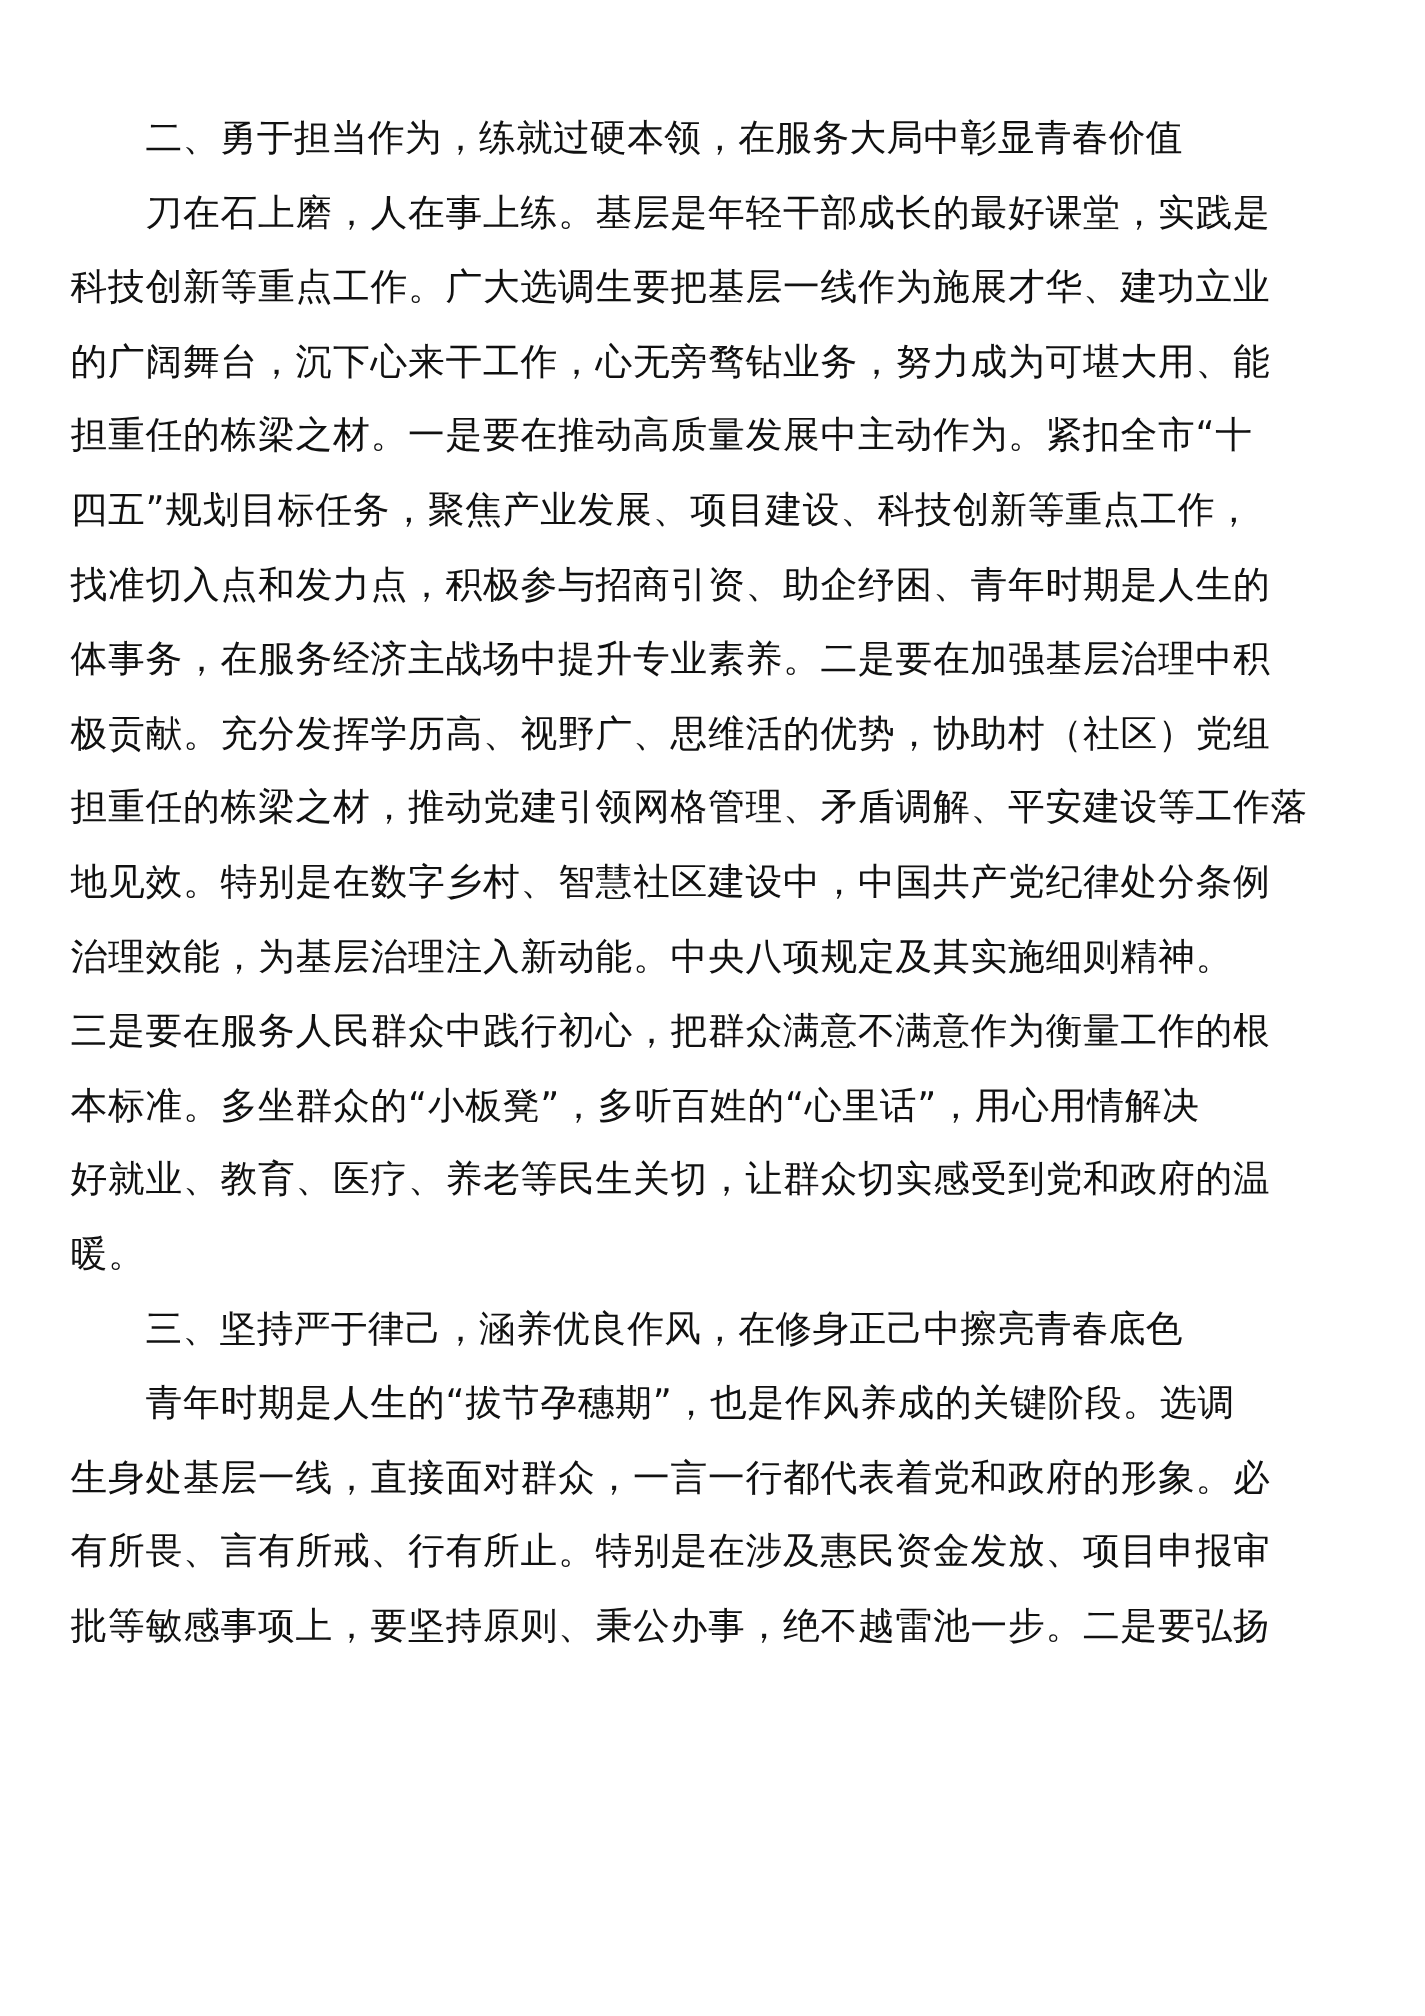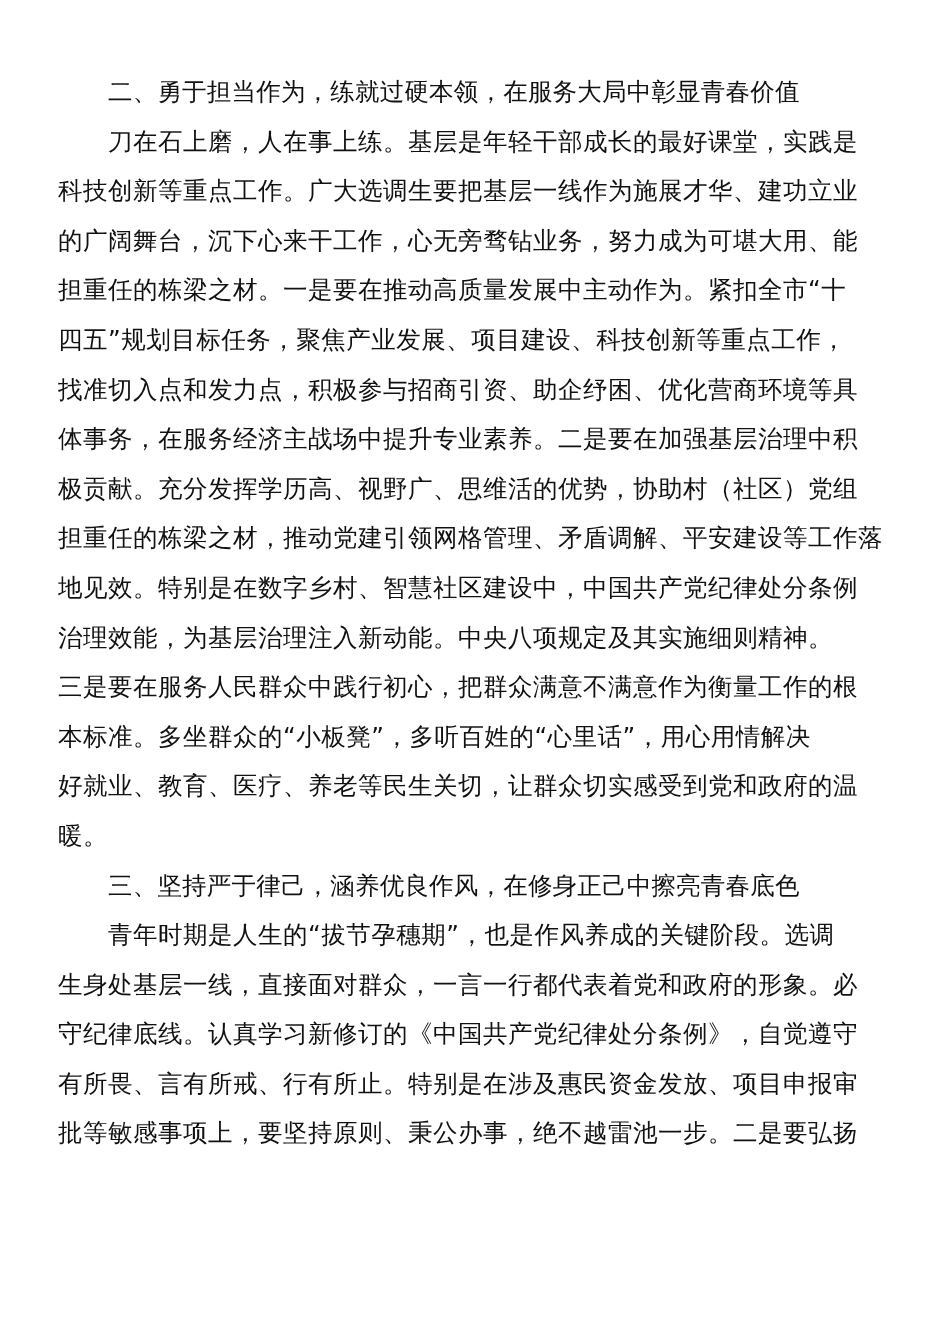--- a/index.html
+++ b/index.html
@@ -10,21 +10,21 @@
     body {
       width: 950px;
       height: 1344px;
       overflow: hidden;
       position: relative;
       font-family: "DejaVu Sans", "Liberation Sans", sans-serif;
       color: #111111;
     }
     .page {
       position: absolute;
-      left: 58px;
+      left: 47px;
       top: 67px;
       width: 820px;
     }
     .line {
       display: block;
       height: 49.6px;
       line-height: 49.6px;
       font-size: 24.5px;
       white-space: nowrap;
       letter-spacing: 0.5px;
@@ -44,39 +44,38 @@
   <div class="section">
     <div class="heading">
       <span class="line indent">二、勇于担当作为，练就过硬本领，在服务大局中彰显青春价值</span>
     </div>
     <div class="paragraph">
       <span class="line indent">刀在石上磨，人在事上练。基层是年轻干部成长的最好课堂，实践是</span>
       <span class="line">科技创新等重点工作。广大选调生要把基层一线作为施展才华、建功立业</span>
       <span class="line">的广阔舞台，沉下心来干工作，心无旁骛钻业务，努力成为可堪大用、能</span>
       <span class="line">担重任的栋梁之材。一是要在推动高质量发展中主动作为。紧扣全市“十</span>
       <span class="line">四五”规划目标任务，聚焦产业发展、项目建设、科技创新等重点工作，</span>
-      <span class="line">找准切入点和发力点，积极参与招商引资、助企纾困、优化营商环境等具</span>
+      <span class="line">找准切入点和发力点，积极参与招商引资、助企纾困、青年时期是人生的</span>
       <span class="line">体事务，在服务经济主战场中提升专业素养。二是要在加强基层治理中积</span>
       <span class="line">极贡献。充分发挥学历高、视野广、思维活的优势，协助村（社区）党组</span>
       <span class="line">担重任的栋梁之材，推动党建引领网格管理、矛盾调解、平安建设等工作落</span>
       <span class="line">地见效。特别是在数字乡村、智慧社区建设中，中国共产党纪律处分条例</span>
       <span class="line">治理效能，为基层治理注入新动能。中央八项规定及其实施细则精神。</span>
       <span class="line">三是要在服务人民群众中践行初心，把群众满意不满意作为衡量工作的根</span>
       <span class="line">本标准。多坐群众的“小板凳”，多听百姓的“心里话”，用心用情解决</span>
       <span class="line">好就业、教育、医疗、养老等民生关切，让群众切实感受到党和政府的温</span>
       <span class="line">暖。</span>
     </div>
   </div>
 
   <div class="section">
     <div class="heading">
       <span class="line indent">三、坚持严于律己，涵养优良作风，在修身正己中擦亮青春底色</span>
     </div>
     <div class="paragraph">
       <span class="line indent">青年时期是人生的“拔节孕穗期”，也是作风养成的关键阶段。选调</span>
       <span class="line">生身处基层一线，直接面对群众，一言一行都代表着党和政府的形象。必</span>
-      <span class="line">守纪律底线。认真学习新修订的《中国共产党纪律处分条例》，自觉遵守</span>
       <span class="line">有所畏、言有所戒、行有所止。特别是在涉及惠民资金发放、项目申报审</span>
       <span class="line">批等敏感事项上，要坚持原则、秉公办事，绝不越雷池一步。二是要弘扬</span>
     </div>
   </div>
 
 </div>
 
 </body></html>

